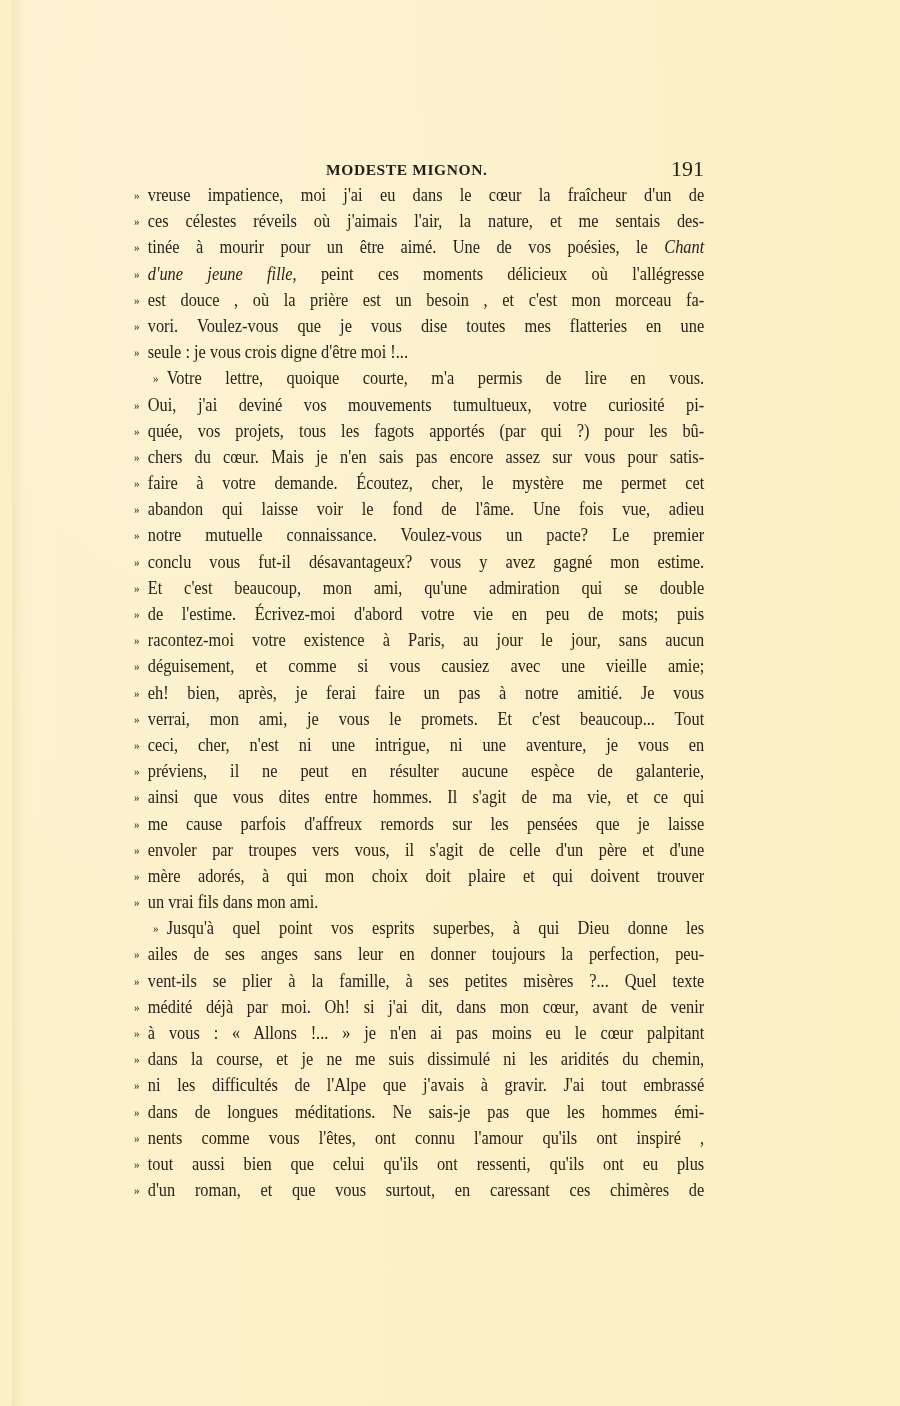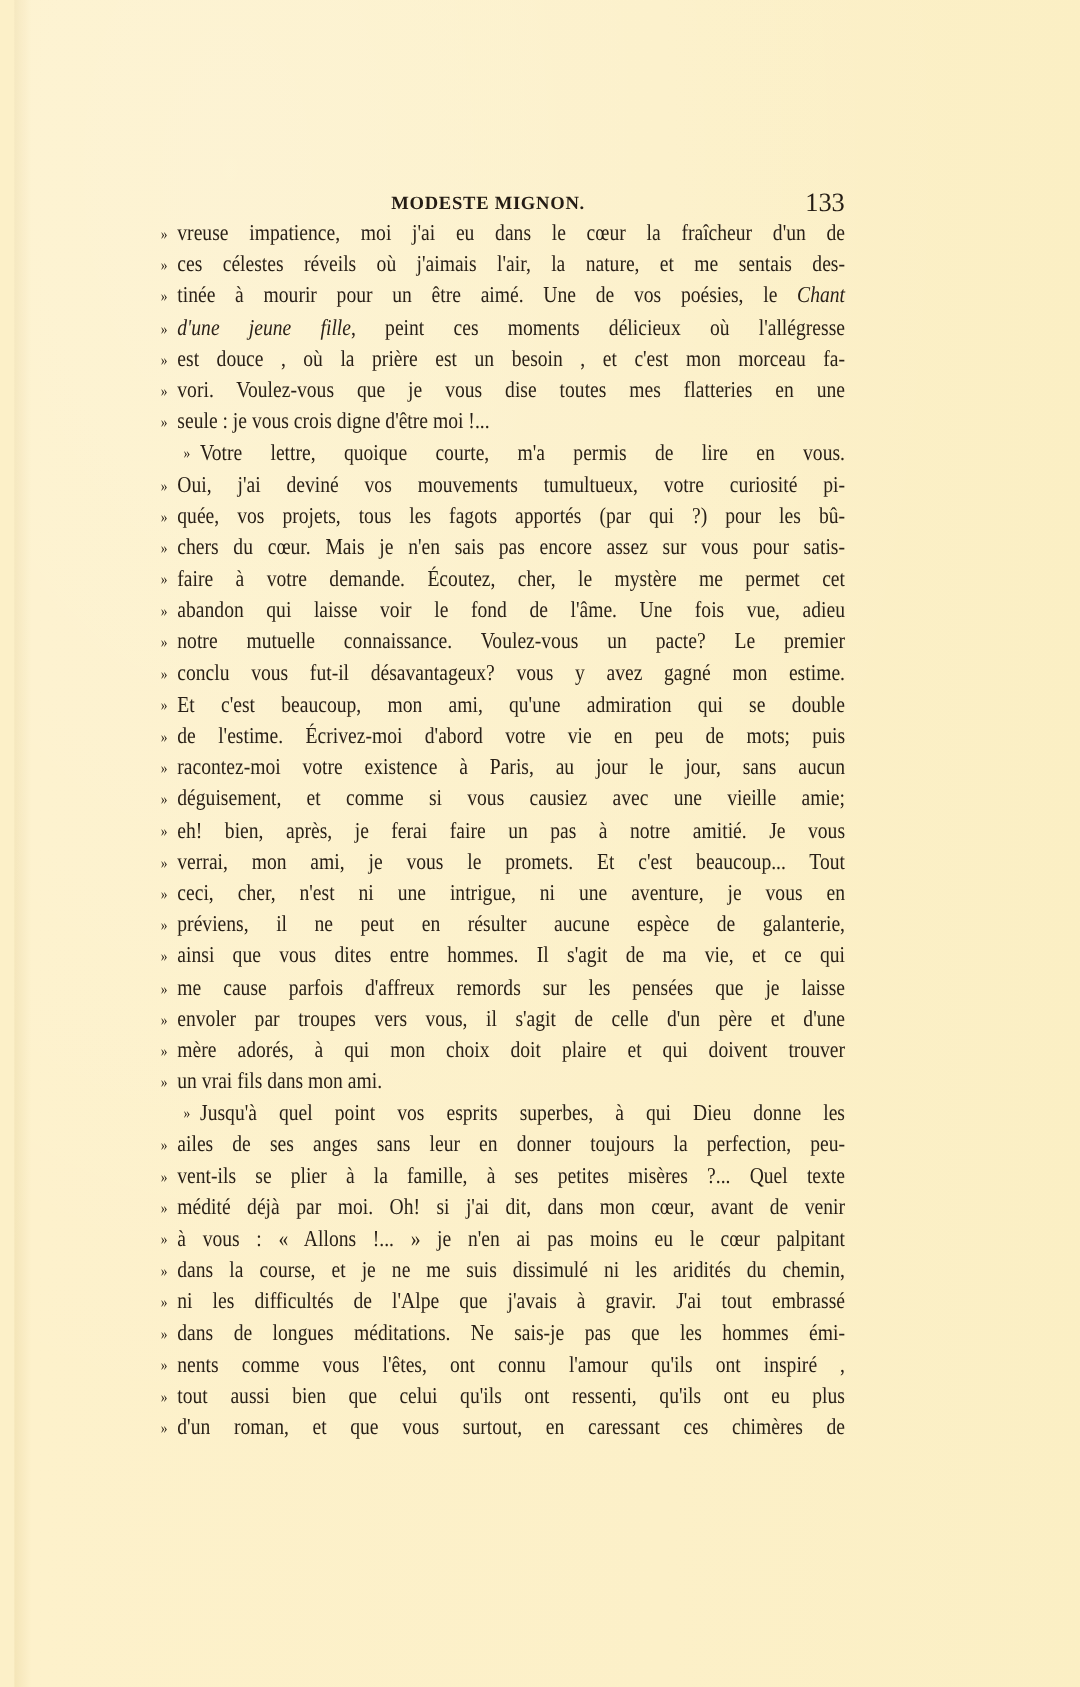--- a/index.html
+++ b/index.html
@@ -79,21 +79,21 @@
     }
     .line.last .content { text-align-last: left; }
     .content em { font-style: italic; }
   </style>
 </head>
 <body>
 
 <div class="page">
   <div class="header">
     <span class="running-title">MODESTE MIGNON.</span>
-    <span class="page-number">133</span>
+    <span class="page-number">191</span>
   </div>
   <div class="text-block" id="text-block">
       <div class="line">
         <span class="guillemet">»</span>
         <span class="content"><span>vreuse impatience, moi j'ai eu dans le cœur la fraîcheur d'un de</span></span>
       </div>
       <div class="line">
         <span class="guillemet">»</span>
         <span class="content"><span>ces célestes réveils où j'aimais l'air, la nature, et me sentais des-</span></span>
       </div>

